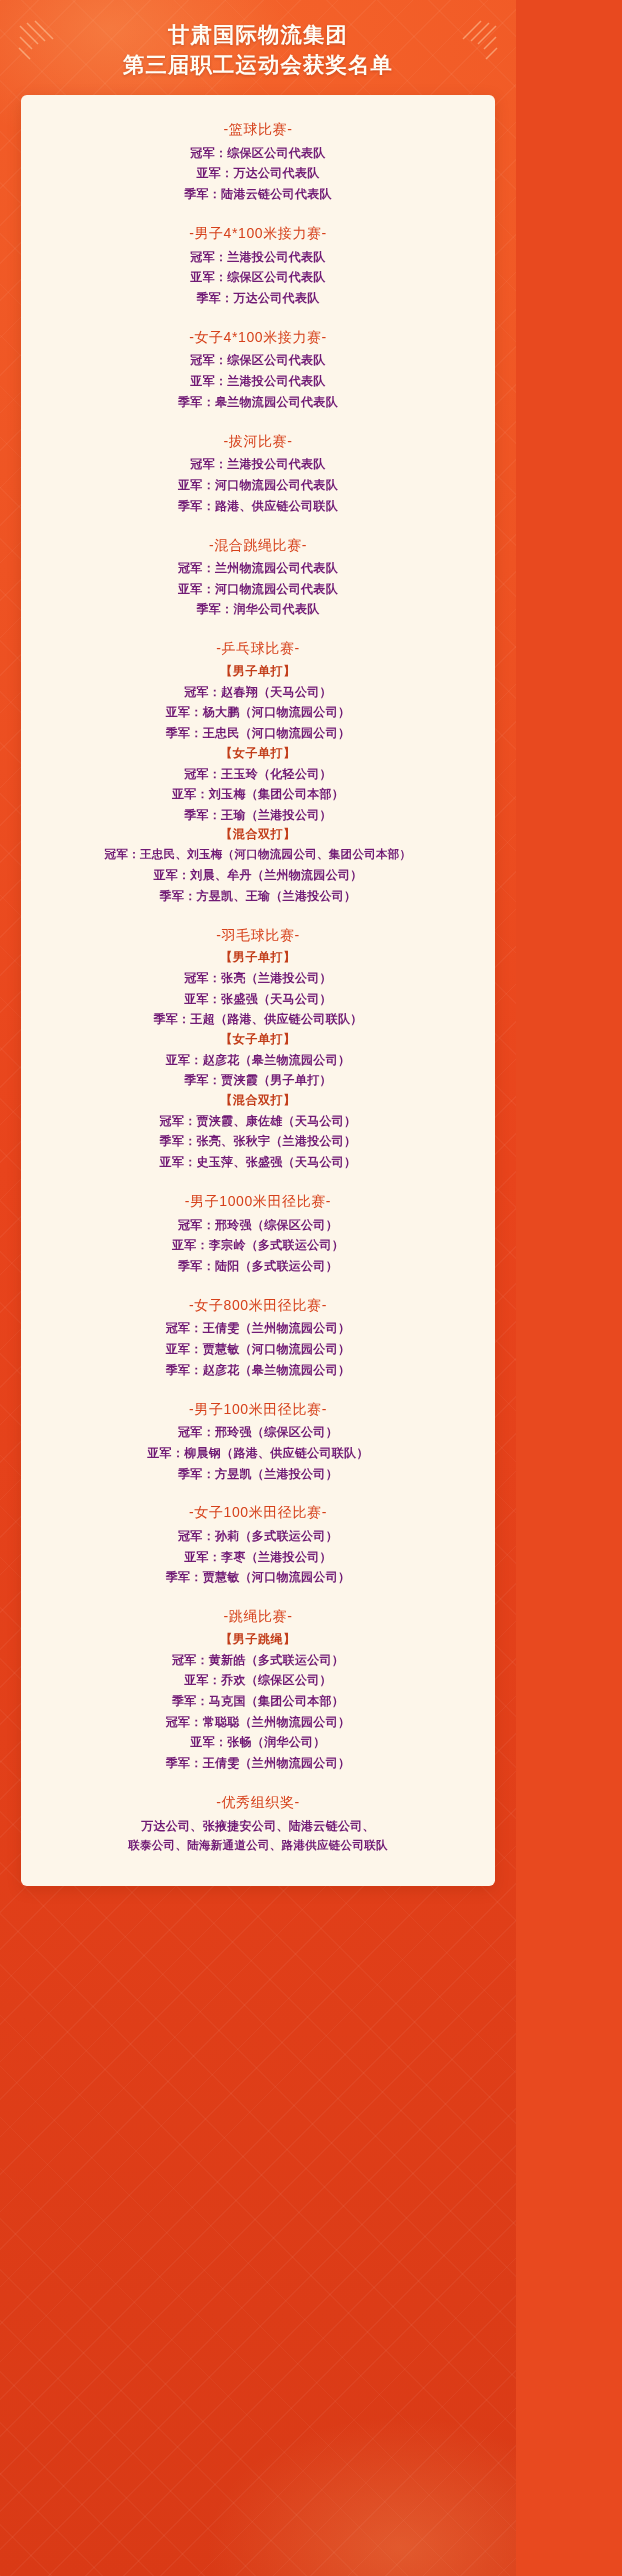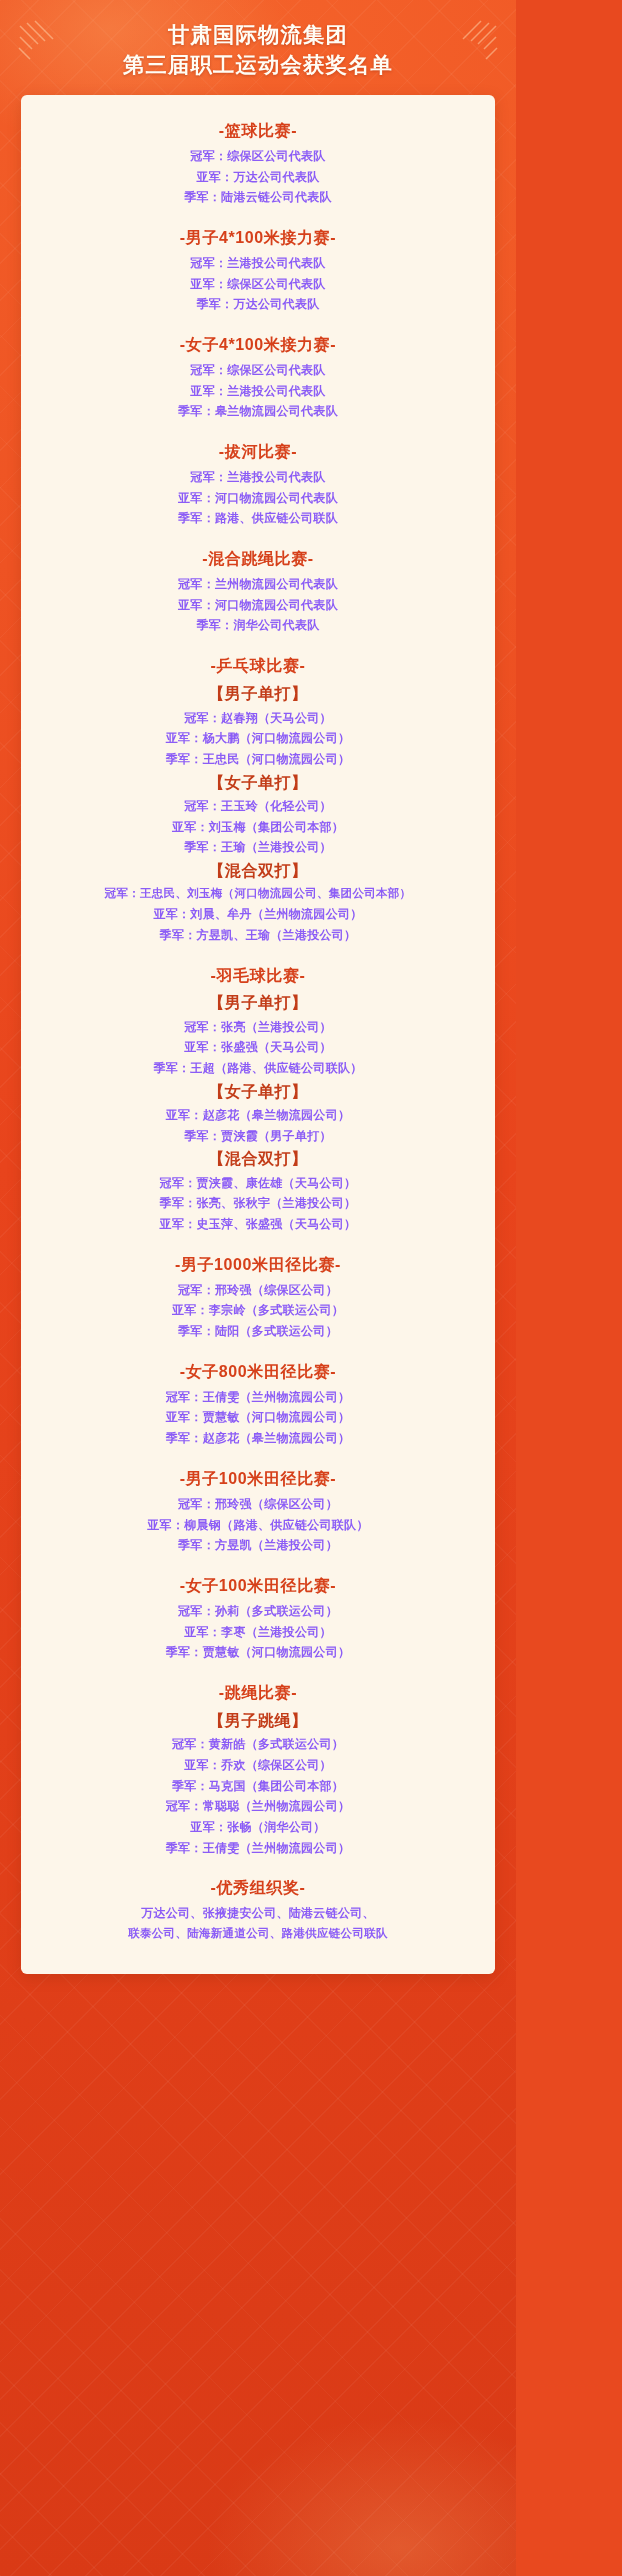--- a/index.html
+++ b/index.html
@@ -83,37 +83,37 @@
     box-sizing: border-box;
   }
 
   .section {
     margin-bottom: 17.3px;
     text-align: center;
   }
   .section:last-child { margin-bottom: 0; }
 
   .section-title {
-    font-size: 16px;
-    font-weight: bold;
+    font-size: 14px;
+    font-weight: normal;
     color: #d6401a;
     line-height: 1.6;
     letter-spacing: 0.6px;
     margin-bottom: 2.3px;
   }
   .subsection-title {
-    font-size: 16px;
+    font-size: 12px;
     font-weight: bold;
     color: #c23c18;
     line-height: 1.65;
     letter-spacing: 0.6px;
   }
   .entry {
     font-size: 12px;
-    color: #8b5cf6;
+    color: #701a75;
     font-weight: bold;
     line-height: 1.72;
     letter-spacing: 0.3px;
   }
   .entry.wide {
     font-size: 11.5px;
   }
 </style>
 </head>
 <body>

